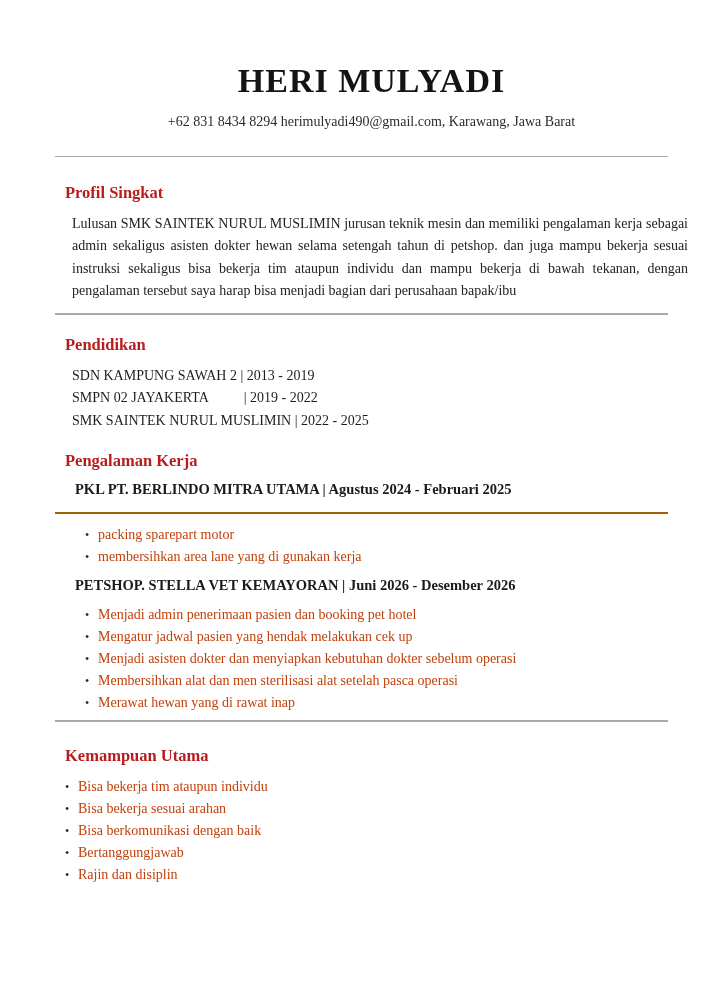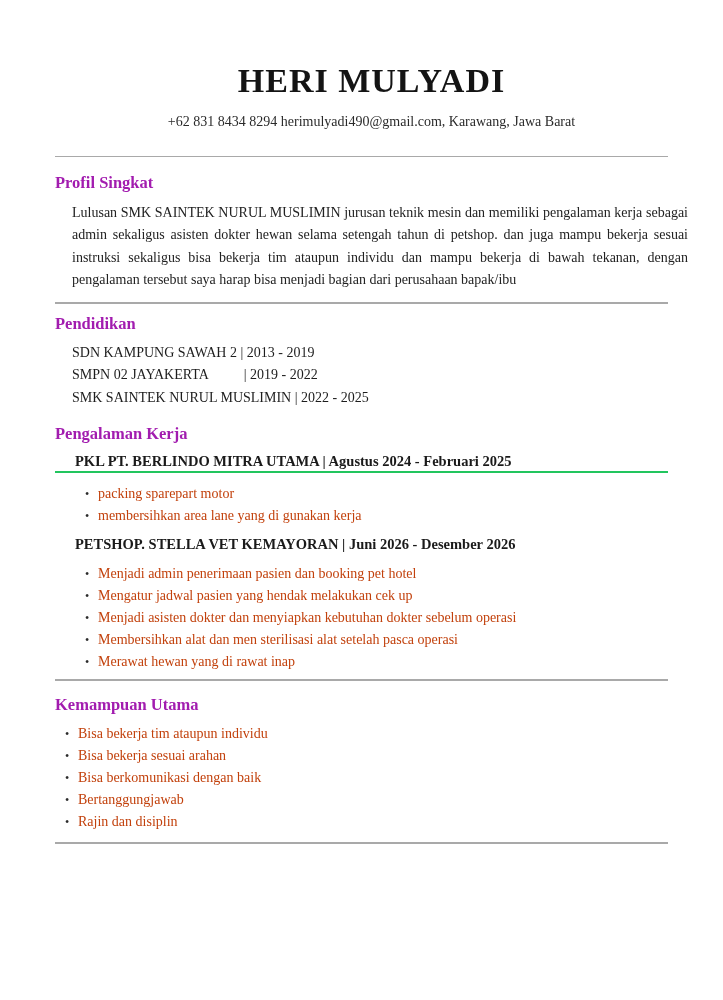--- a/index.html
+++ b/index.html
@@ -29,24 +29,24 @@
     text-align: center;
   }
   .rule {
     border: none;
     border-top: 2px solid #a9a9a9;
     margin: 0 20px 0 0;
     height: 0;
   }
   .rule.header-rule { margin-top: 26px; border-top-width: 1.5px; }
   h2.section-heading {
-    margin: 0;
+    margin: 10px;
     font-size: 16.5px;
     font-weight: 700;
-    color: #a21caf;
+    color: #b91c1c;
   }
   .section-profile h2 { padding-top: 16px; }
   p.profile-text {
     margin: 9px 0 10px 17px;
     font-size: 14px;
     line-height: 22.4px;
     text-align: justify;
     color: #222222;
   }
   .section-education h2 { padding-top: 10px; }
@@ -54,22 +54,22 @@
   .edu-item {
     font-size: 14px;
     line-height: 22.5px;
     color: #1d1d1d;
     white-space: pre-wrap;
   }
   .section-experience h2 { padding-top: 9px; }
   .job-title-wrap {
     margin-top: 9px;
     margin-right: 20px;
-    border-bottom: 2px solid #22c55e;
-    padding-bottom: 1px;
+    border-bottom: 2px solid #a16207;
+    padding-bottom: 14px;
   }
   .job-title-wrap.no-underline { border-bottom: none; padding-bottom: 0; }
   h3.job-title {
     margin: 0;
     padding-left: 20px;
     font-size: 14.5px;
     font-weight: 700;
     color: #1a1a1a;
   }
   ul.bullet-list {

